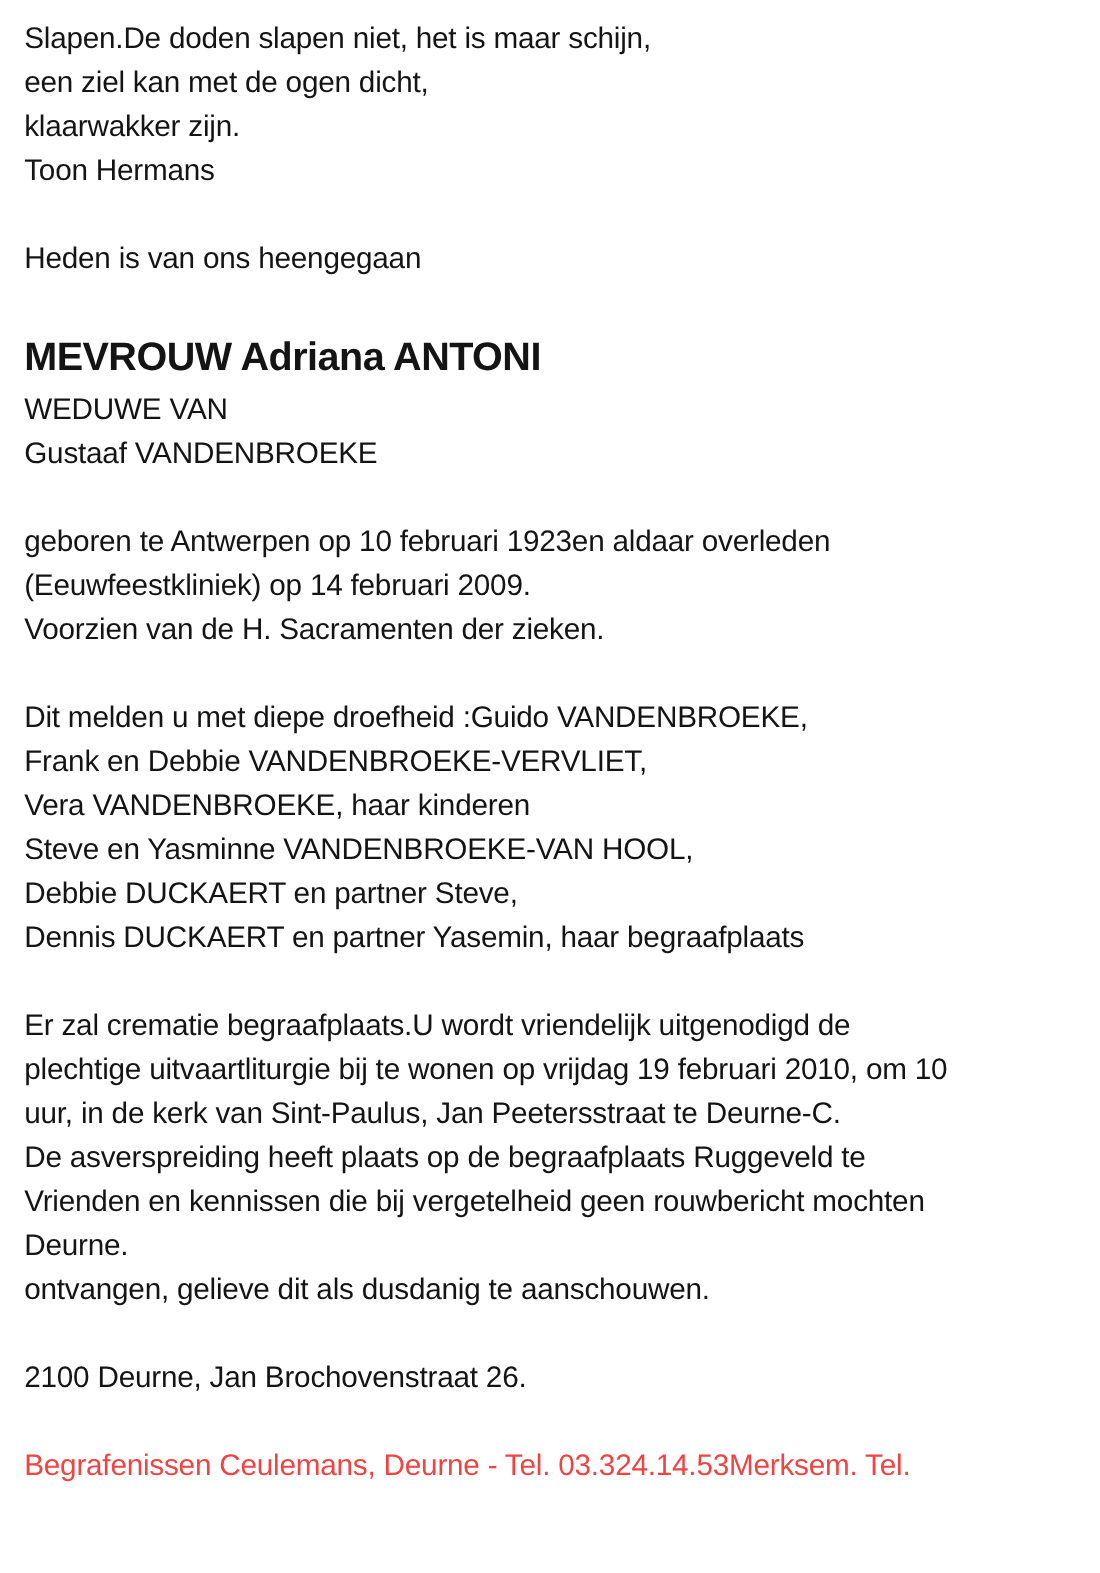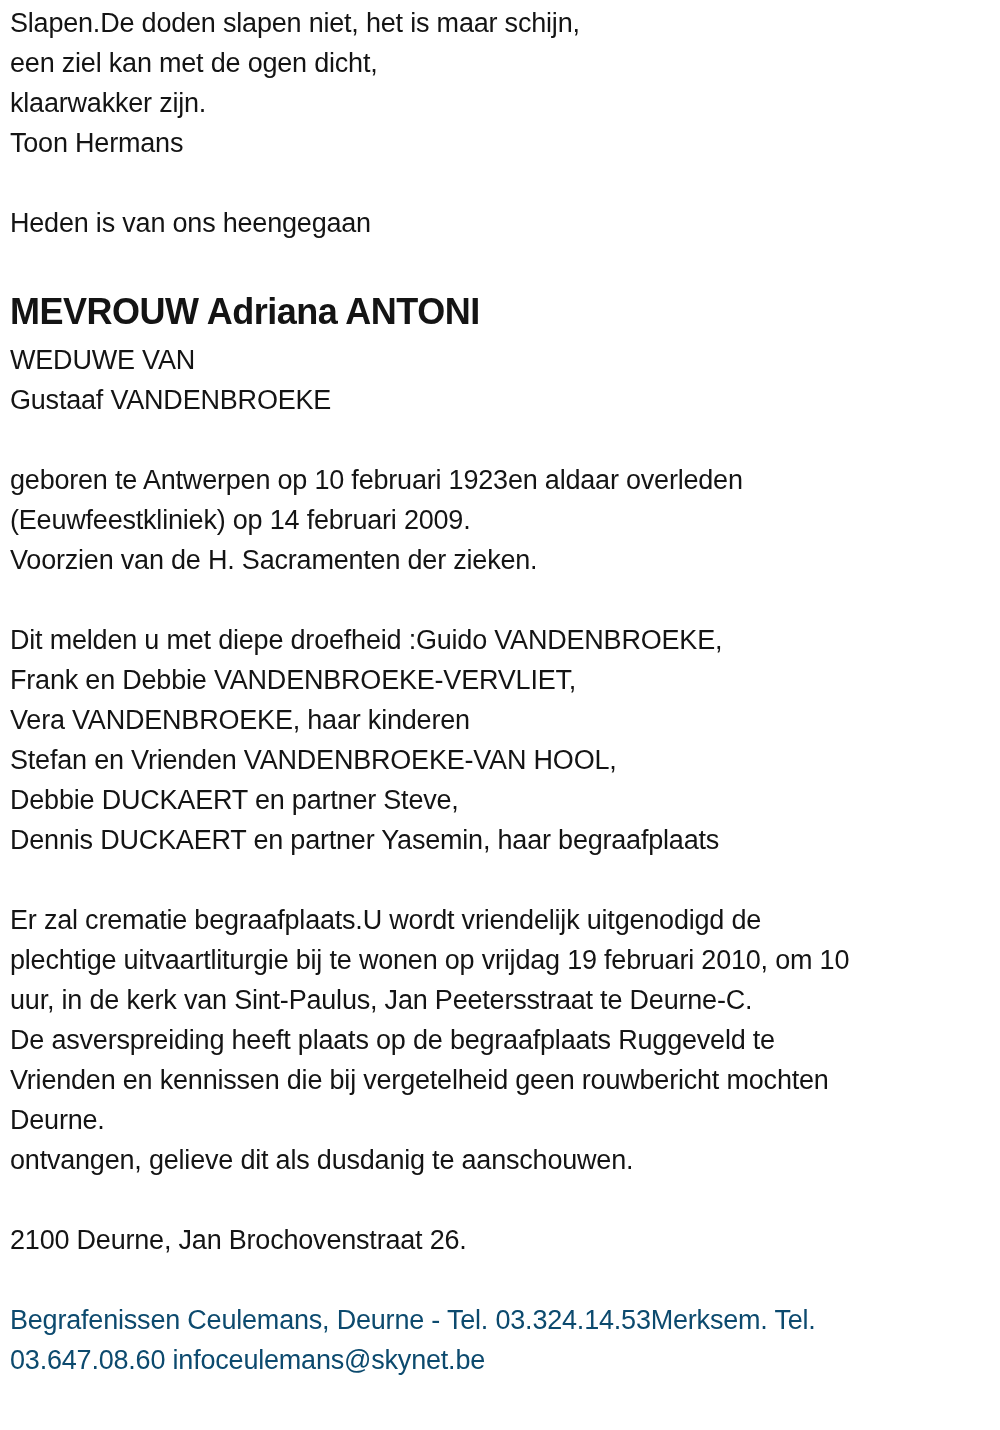--- a/index.html
+++ b/index.html
@@ -16,36 +16,36 @@
     padding: 3px 10px 0 10px;
     overflow: hidden;
     font-family: "Liberation Sans", "DejaVu Sans", sans-serif;
     font-size: 27px;
     line-height: 40px;
     letter-spacing: -0.2px;
     color: #141414;
     font-stretch: condensed;
   }
   .para {
-    margin: 0;
+    margin: 12px;
   }
   .para + .para {
     margin-top: 40px;
   }
   .line {
     white-space: pre;
   }
   .deceased-name {
     font-size: 36px;
     font-weight: 700;
     line-height: 57px;
     letter-spacing: -0.5px;
   }
   .footer {
-    color: #0c4a6e;
+    color: #ef4444;
   }
 </style>
 </head>
 <body>
 
 <div class="page">
 
   <div class="para">
     <div class="line">Slapen.De doden slapen niet, het is maar schijn,</div>
     <div class="line">een ziel kan met de ogen dicht,</div>
@@ -66,37 +66,36 @@
   <div class="para">
     <div class="line">geboren te Antwerpen op 10 februari 1923en aldaar overleden</div>
     <div class="line">(Eeuwfeestkliniek) op 14 februari 2009.</div>
     <div class="line">Voorzien van de H. Sacramenten der zieken.</div>
   </div>
 
   <div class="para">
     <div class="line">Dit melden u met diepe droefheid :Guido VANDENBROEKE,</div>
     <div class="line">Frank en Debbie VANDENBROEKE-VERVLIET,</div>
     <div class="line">Vera VANDENBROEKE, haar kinderen</div>
-    <div class="line">Stefan en Vrienden VANDENBROEKE-VAN HOOL,</div>
+    <div class="line">Steve en Yasminne VANDENBROEKE-VAN HOOL,</div>
     <div class="line">Debbie DUCKAERT en partner Steve,</div>
     <div class="line">Dennis DUCKAERT en partner Yasemin, haar begraafplaats</div>
   </div>
 
   <div class="para">
     <div class="line">Er zal crematie begraafplaats.U wordt vriendelijk uitgenodigd de</div>
     <div class="line">plechtige uitvaartliturgie bij te wonen op vrijdag 19 februari 2010, om 10</div>
     <div class="line">uur, in de kerk van Sint-Paulus, Jan Peetersstraat te Deurne-C.</div>
     <div class="line">De asverspreiding heeft plaats op de begraafplaats Ruggeveld te</div>
     <div class="line">Vrienden en kennissen die bij vergetelheid geen rouwbericht mochten</div>
     <div class="line">Deurne.</div>
     <div class="line">ontvangen, gelieve dit als dusdanig te aanschouwen.</div>
   </div>
 
   <div class="para">
     <div class="line">2100 Deurne, Jan Brochovenstraat 26.</div>
   </div>
 
   <div class="para footer">
     <div class="line">Begrafenissen Ceulemans, Deurne - Tel. 03.324.14.53Merksem. Tel.</div>
-    <div class="line">03.647.08.60 infoceulemans@skynet.be</div>
   </div>
 
 </div>
 
 </body></html>

